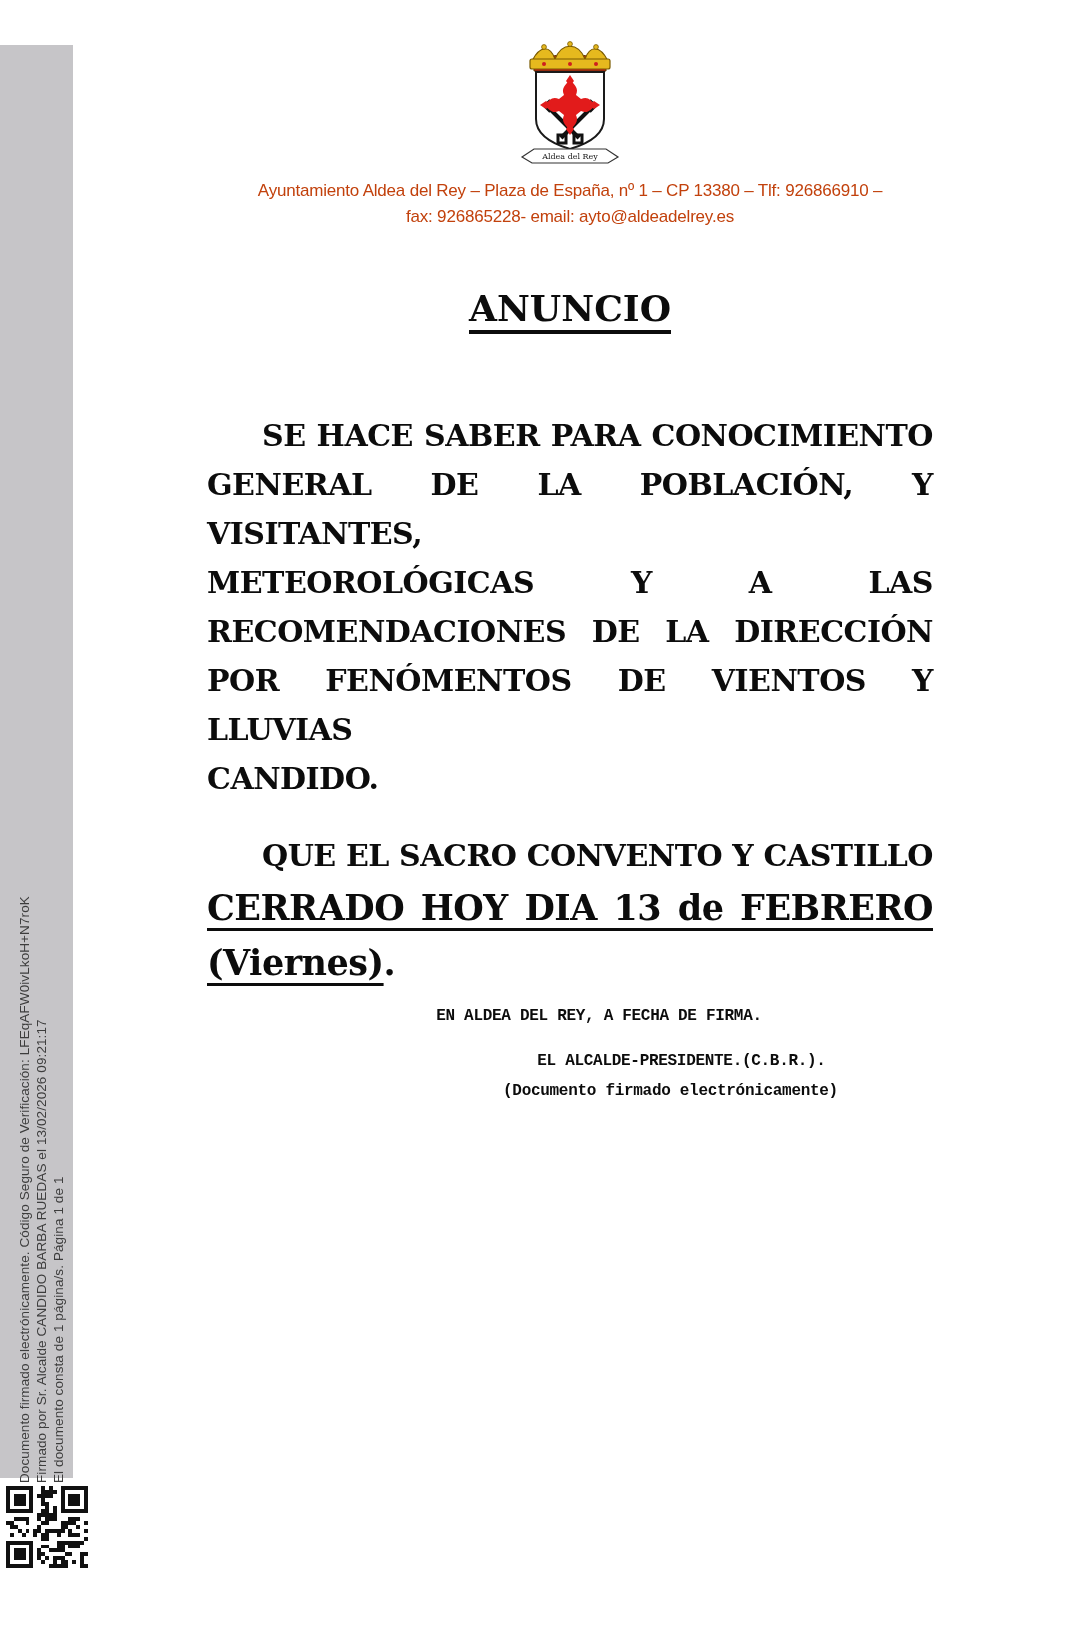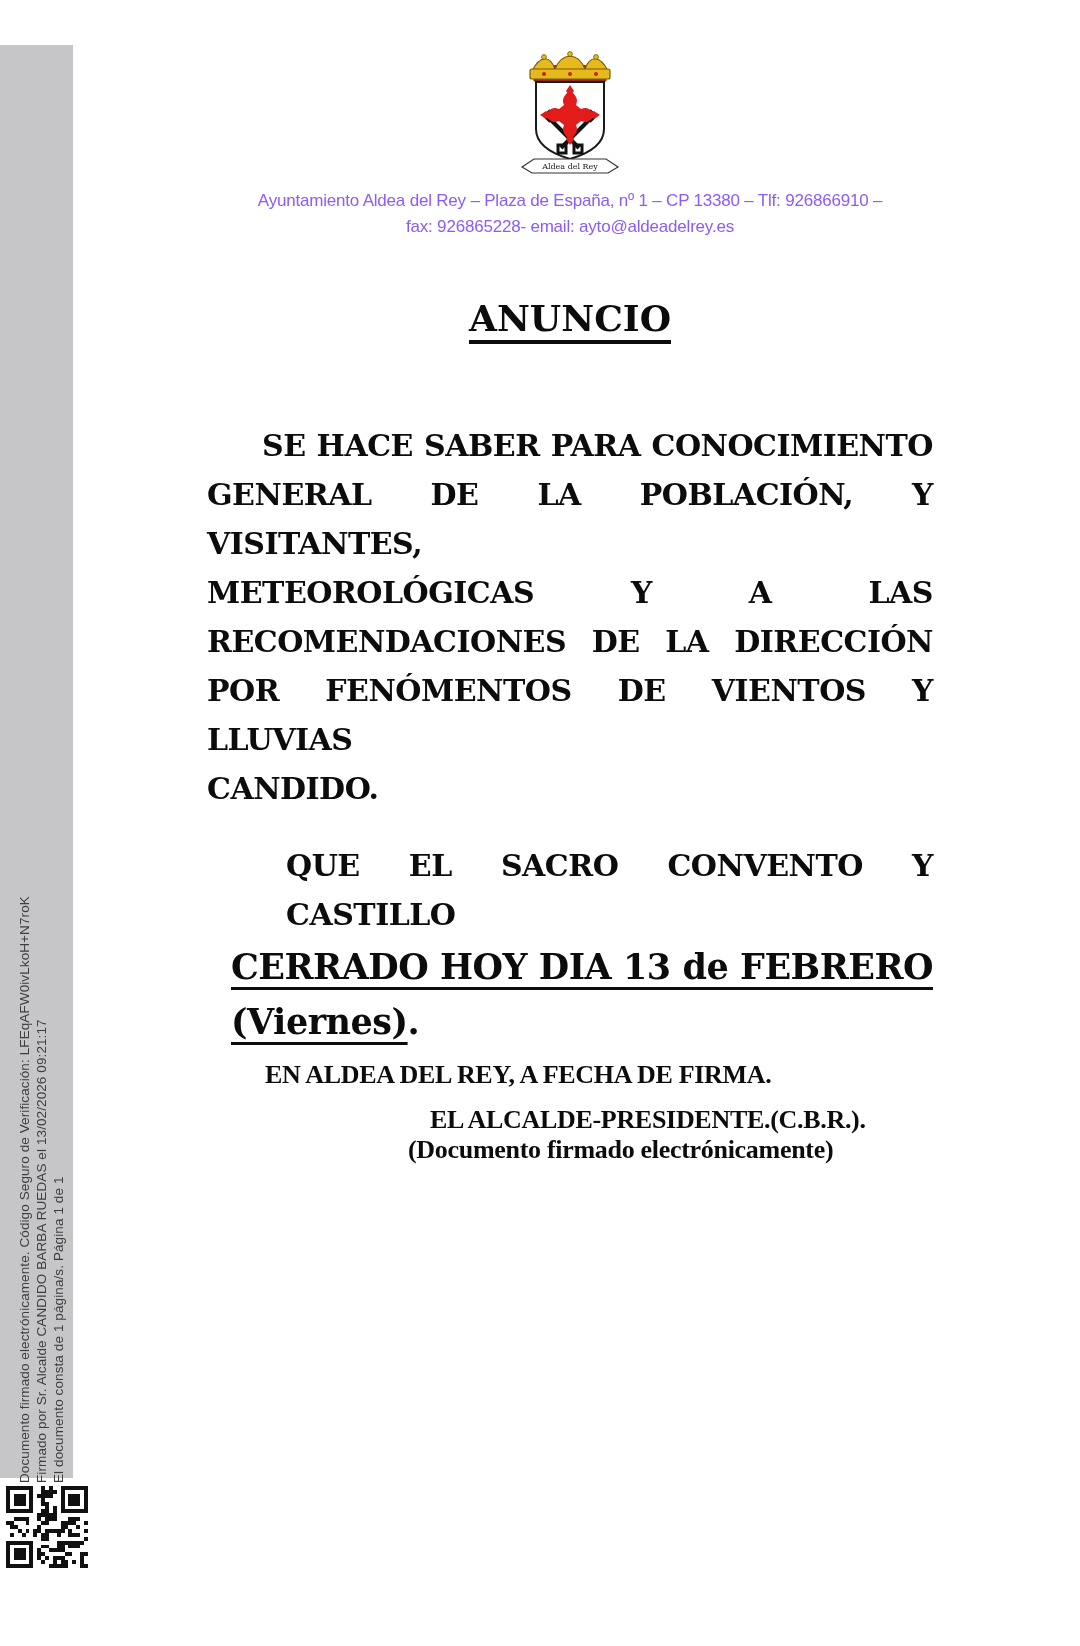--- a/index.html
+++ b/index.html
@@ -16,50 +16,50 @@
     position:absolute;left:16px;top:1438px;
     transform:rotate(-90deg);transform-origin:0 0;
     width:835px;
     font-size:13.5px;line-height:17px;color:#3d3d3d;
     white-space:nowrap;letter-spacing:0.1px;
   }
   
   .qr{position:absolute;left:6px;top:1486px;width:82px;height:82px;}
   
   .content{
-    position:absolute;left:207px;top:50px;width:726px;
+    position:absolute;left:207px;top:40px;width:726px;
     color:#0c0c0c;
   }
   .crest-wrap{width:100%;text-align:center;height:130px;}
   .contact{
     margin-top:8px;text-align:center;
-    font-size:17px;line-height:26px;color:#8b5cf6;letter-spacing:-0.2px;
+    font-size:17px;line-height:26px;color:#c2410c;letter-spacing:-0.2px;
   }
   .doc-title{
     margin:52px 0 0 0;text-align:center;
     font-family:"DejaVu Serif",serif;font-weight:bold;
     font-size:36px;line-height:52px;
   }
   .doc-title span{
     text-decoration:underline;text-decoration-thickness:4px;text-underline-offset:9px;
   }
   .para{
     font-family:"DejaVu Serif",serif;font-weight:bold;
     font-size:30px;line-height:49px;letter-spacing:-0.5px;
   }
   .para1{margin-top:77px;}
-  .para2{margin-top:28px;margin-left:24px;}
+  .para2{margin-top:28px;}
   .jline{text-align:justify;text-align-last:justify;}
   .lline{text-align:left;text-align-last:left;}
   .indent{padding-left:55px;}
   .big{font-size:35px;line-height:55px;}
   .u{text-decoration:underline;text-decoration-thickness:3px;text-underline-offset:8px;}
   .sig{
-    font-family:Liberation Serif, serif;font-weight:bold;
-    font-size:26px;line-height:20px;letter-spacing:-0.3px;
+    font-family:Liberation Mono, monospace;font-weight:bold;
+    font-size:16px;line-height:20px;letter-spacing:-0.3px;text-align:center;
   }
   .sig-place{margin-top:16px;margin-left:58px;}
   .sig-signer{margin-top:25px;margin-left:223px;}
   .sig-note{margin-top:10px;margin-left:201px;}
 </style>
 </head>
 <body>
 
 <div class="page">
 

